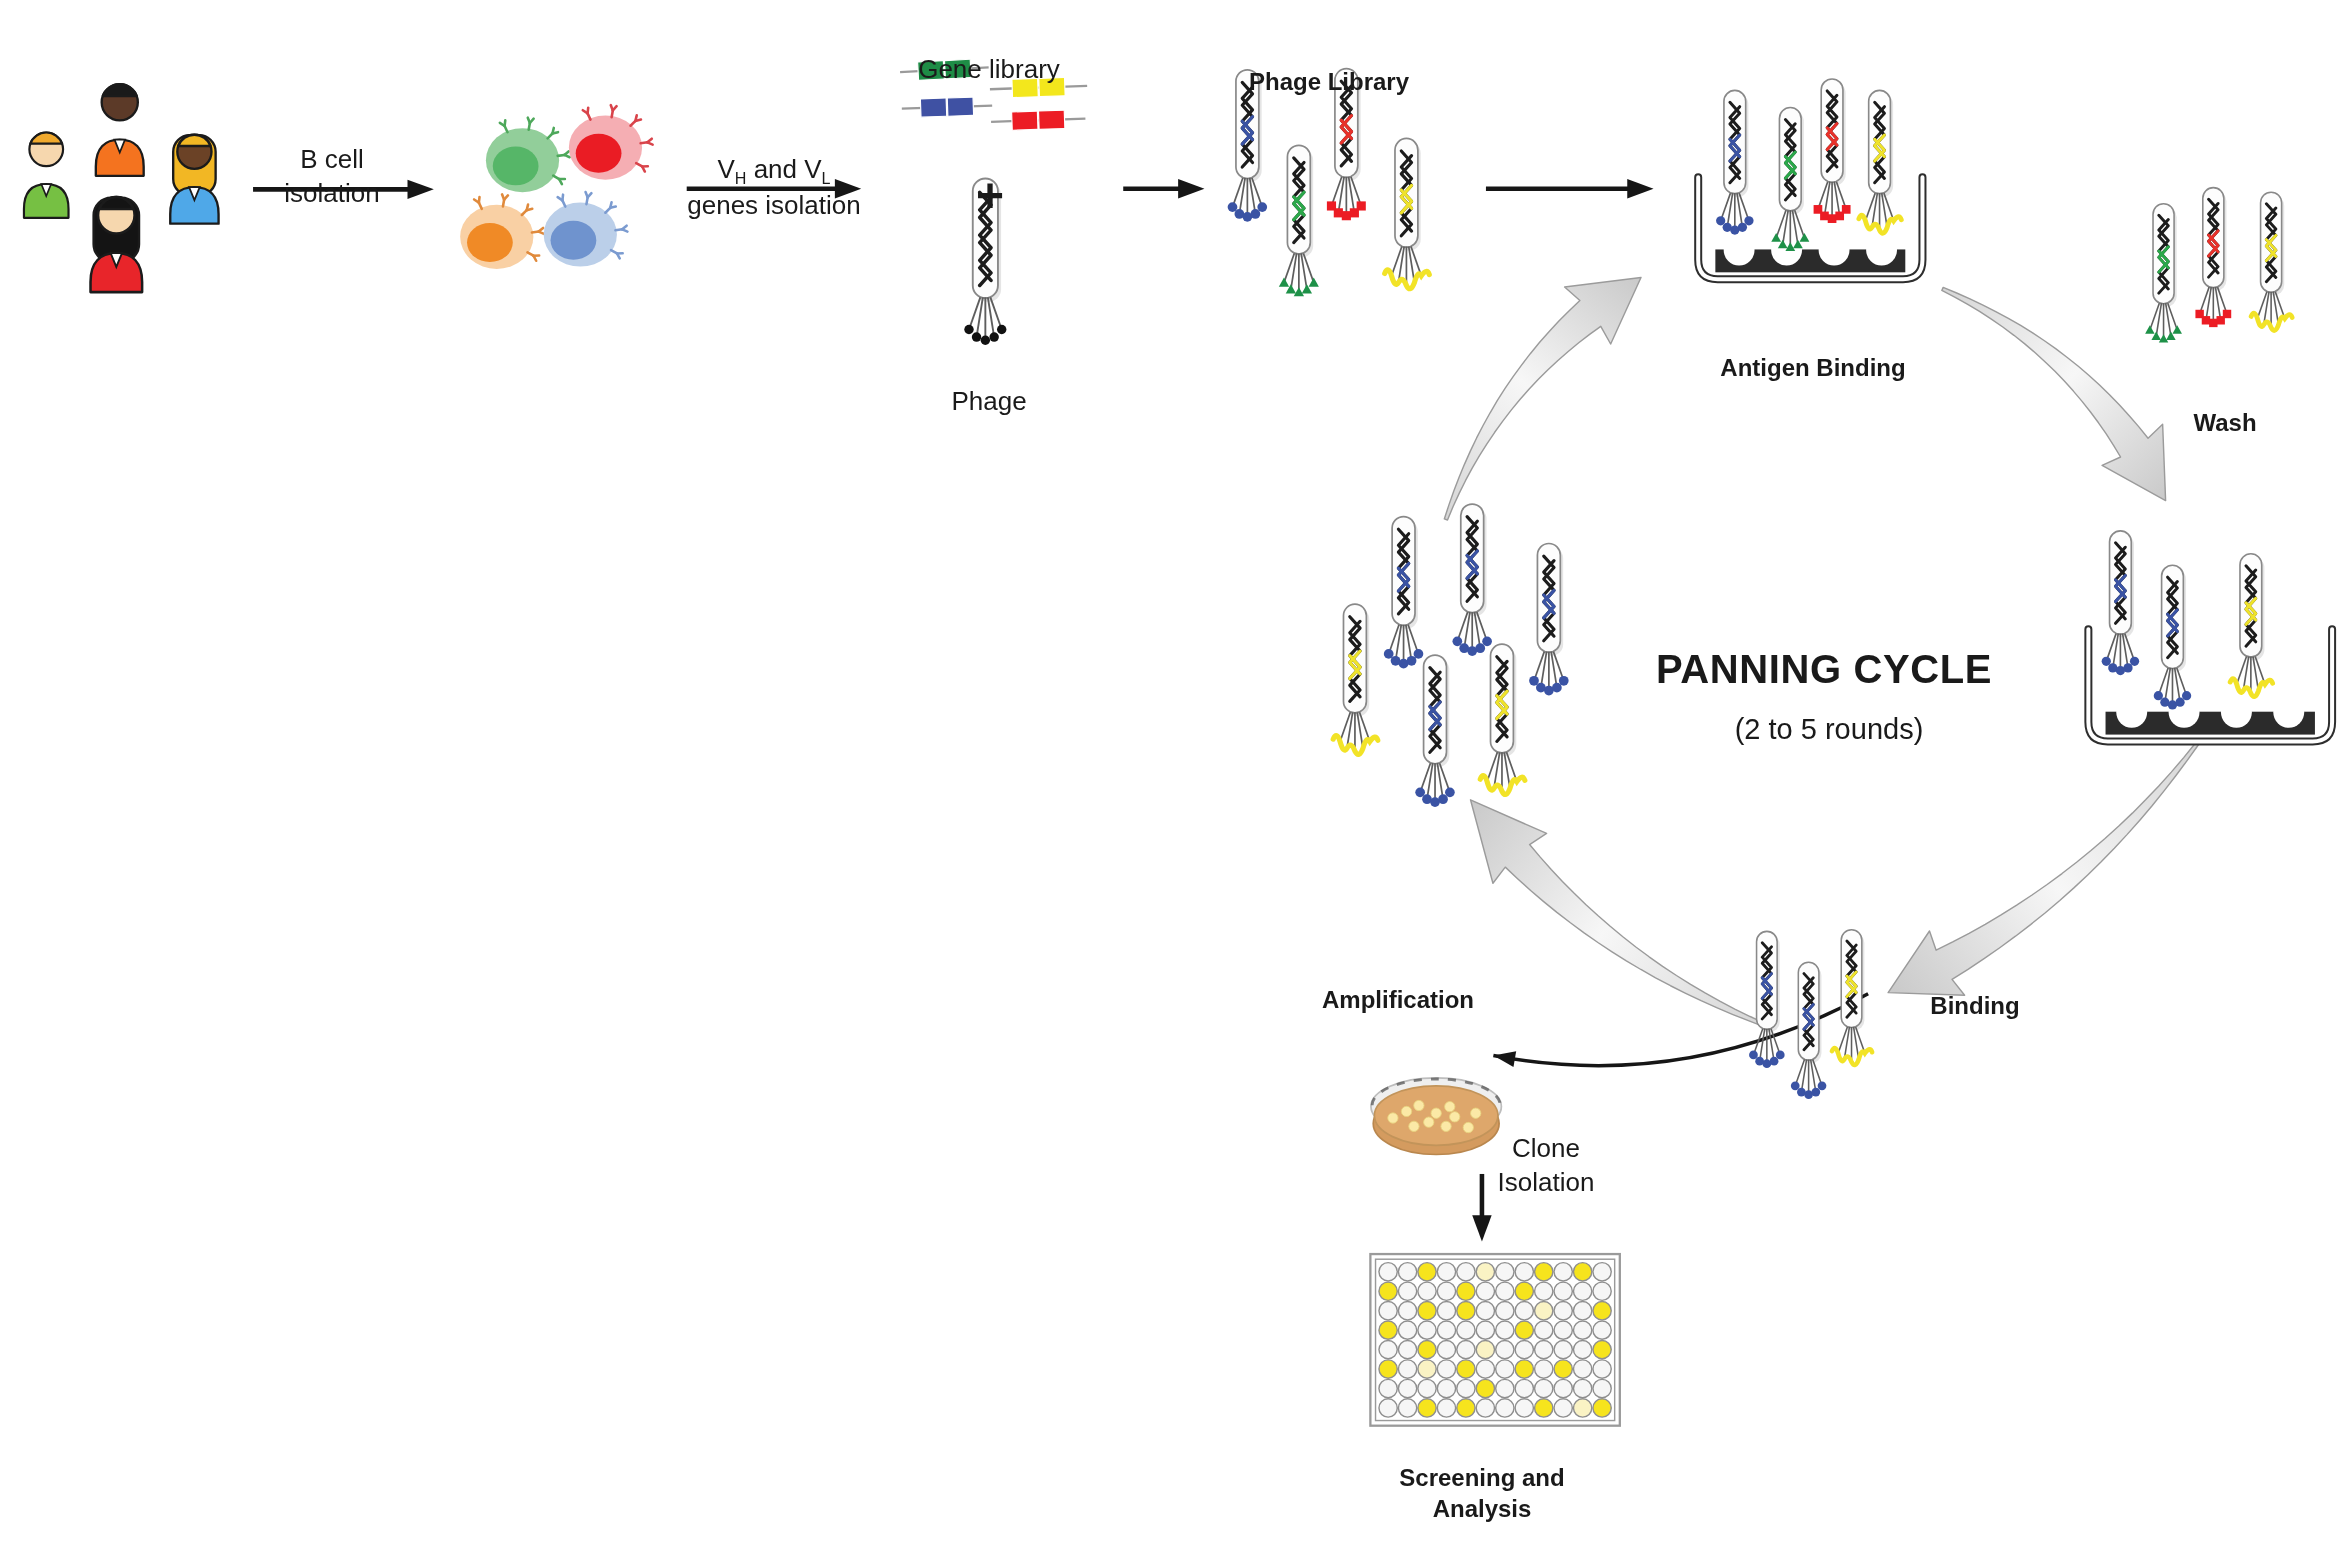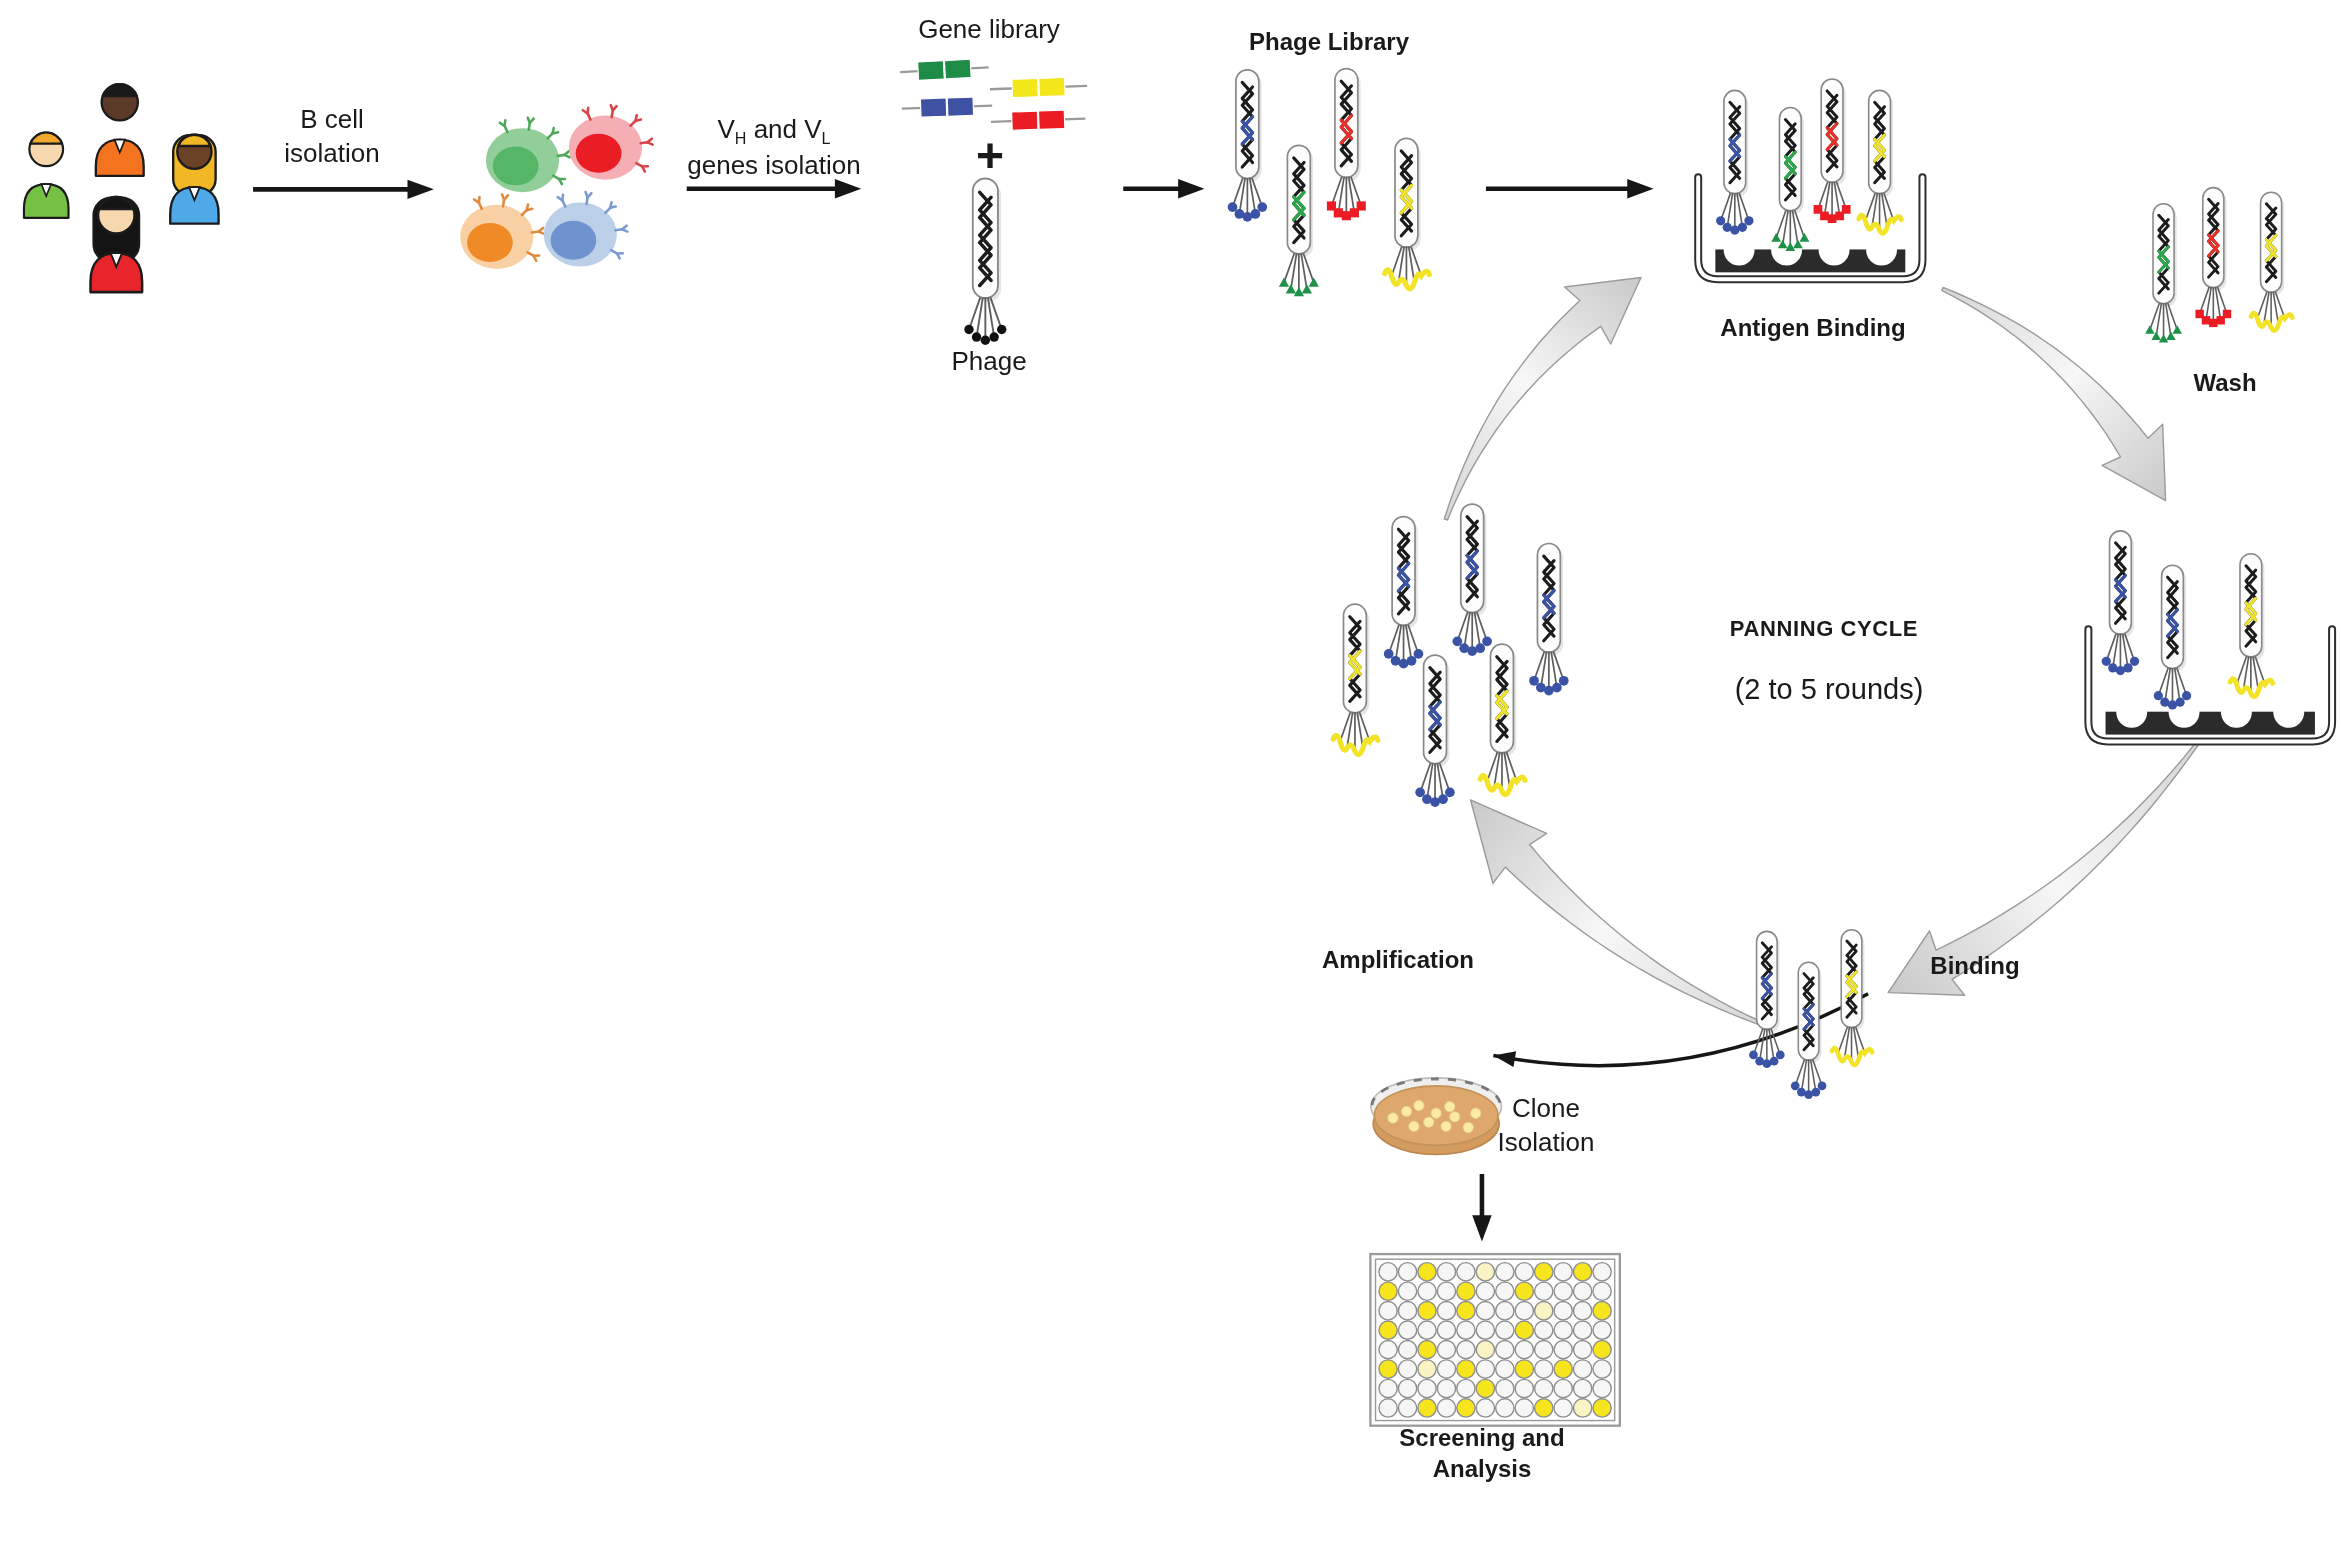--- a/index.html
+++ b/index.html
@@ -1,23 +1,23 @@
 <!DOCTYPE html>
 <html style="font-size:9.2px"><head>
 <meta charset="utf-8">
 <style>
   html,body{margin:0;padding:0;background:#fff;}
   .canvas{position:relative;width:2342px;height:1563px;background:#fff;overflow:hidden;
           font-family:"Liberation Sans",sans-serif;}
   #art{position:absolute;left:0;top:0;}
   .lbl{position:absolute;transform:translate(-50%,-50%);text-align:center;color:#1a1a1a;
-       line-height:1.3;white-space:nowrap;}
+       line-height:1.3;white-space:nowrap;margin-top:40px;}
   .r44{font-size:26px;font-weight:400;}
   .b48{font-size:24px;font-weight:700;}
-  .b58{font-size:22px;font-weight:700;letter-spacing:0.6px;}
+  .b58{font-size:40px;font-weight:700;letter-spacing:0.6px;}
   .r48{font-size:29px;font-weight:400;}
   .plus{font-size:48px;font-weight:700;}
   sub{font-size:0.62em;}
 </style>
 </head>
 <body>
 
 <div class="canvas">
   <svg id="art" width="2342" height="1563" viewBox="0 0 4093 2732" xmlns="http://www.w3.org/2000/svg">
       <defs>

